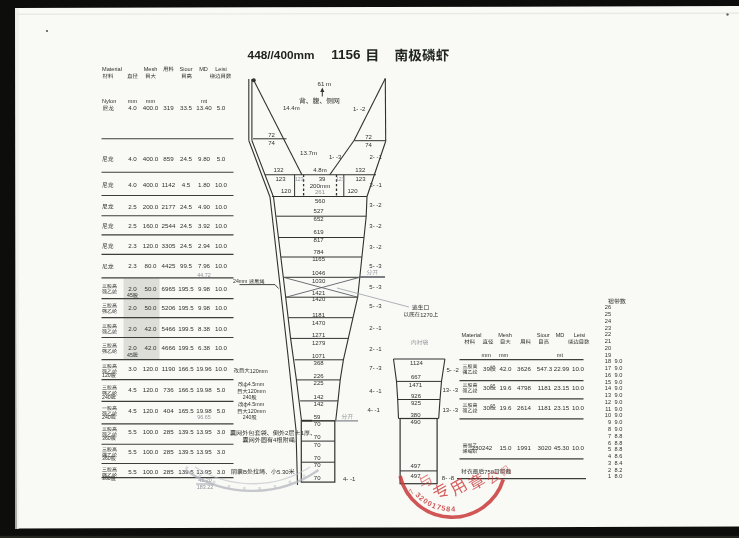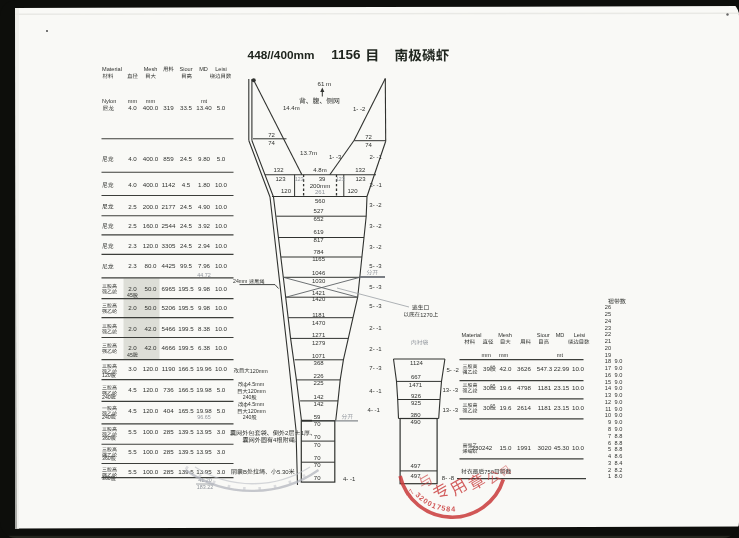--- a/index.html
+++ b/index.html
@@ -1,17 +1,17 @@
 <!DOCTYPE html>
 <html lang="zh"><head>
 <meta charset="utf-8">
 <title>448//400mm 1156目 南极磷虾</title>
 <style>
 html,body{margin:0;padding:0;background:#0d0e0b;}
-#sheet{width:739px;height:538px;overflow:hidden;font-family:"Liberation Sans",sans-serif;border-radius:16px;}
+#sheet{width:739px;height:538px;overflow:hidden;font-family:"Liberation Sans",sans-serif;}
 svg text{font-family:"Liberation Sans",sans-serif;}
 </style>
 </head>
 <body>
 
 <div id="sheet">
 <svg width="739" height="538" viewBox="0 0 739 538" font-family="&quot;Liberation Sans&quot;, sans-serif">
 <defs>
 <path id="g0" d="M262 450H726V332H262ZM262 564V678H726V564ZM262 218H726V101H262ZM141 795V-79H262V-16H726V-79H854V795Z"></path>
 <path id="g1" d="M436 843V767H56V655H436V580H94V-87H214V470H406L314 443C333 411 354 368 364 337H276V244H440V178H255V82H440V-61H553V82H745V178H553V244H723V337H636C655 367 676 403 697 441L596 469C582 430 556 375 535 339L542 337H390L466 362C455 393 432 437 410 470H784V33C784 18 778 13 760 13C744 12 682 12 633 15C648 -13 667 -57 672 -87C753 -87 812 -86 853 -69C893 -53 907 -25 907 33V580H567V655H944V767H567V843Z"></path>

